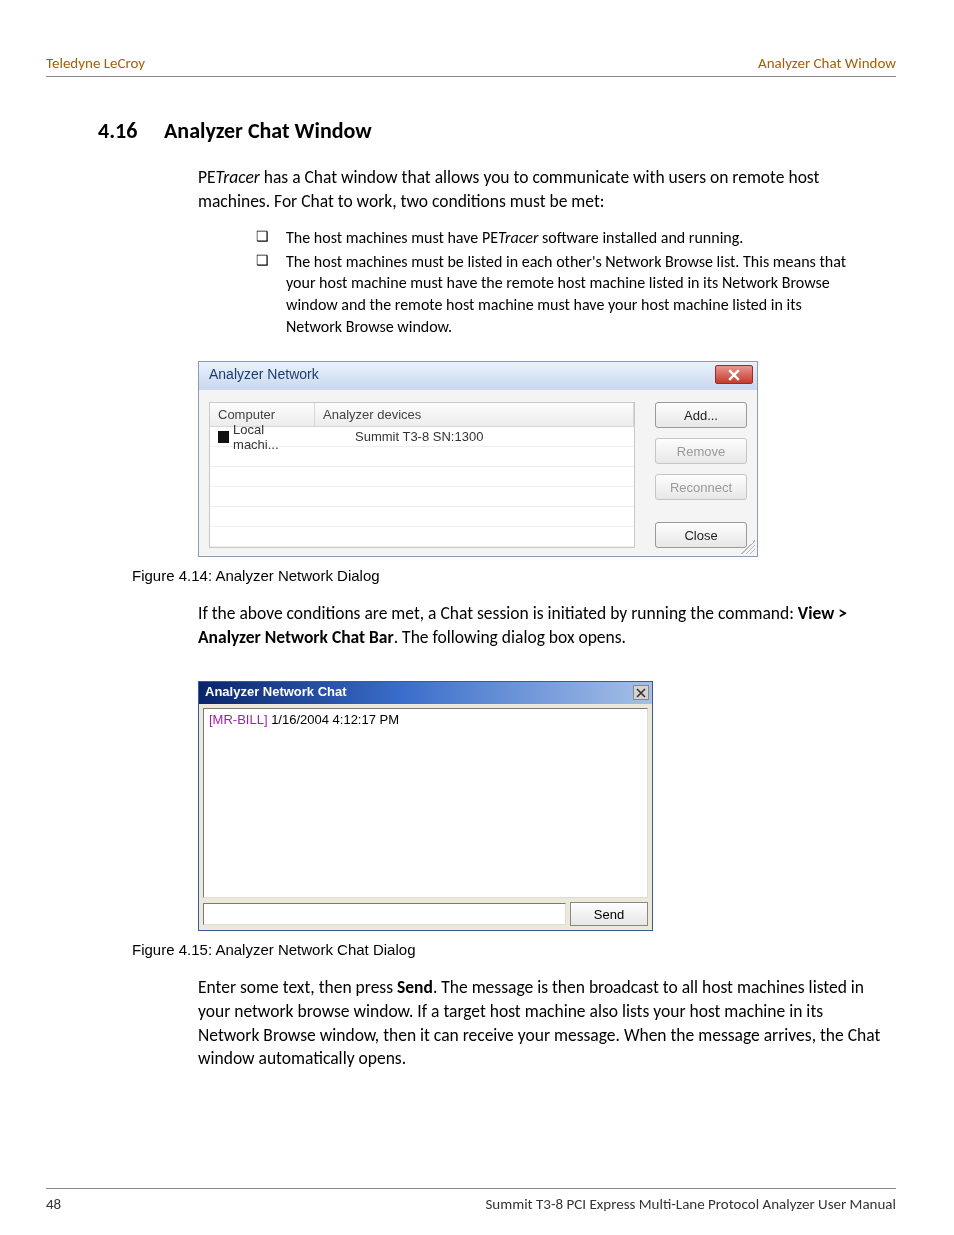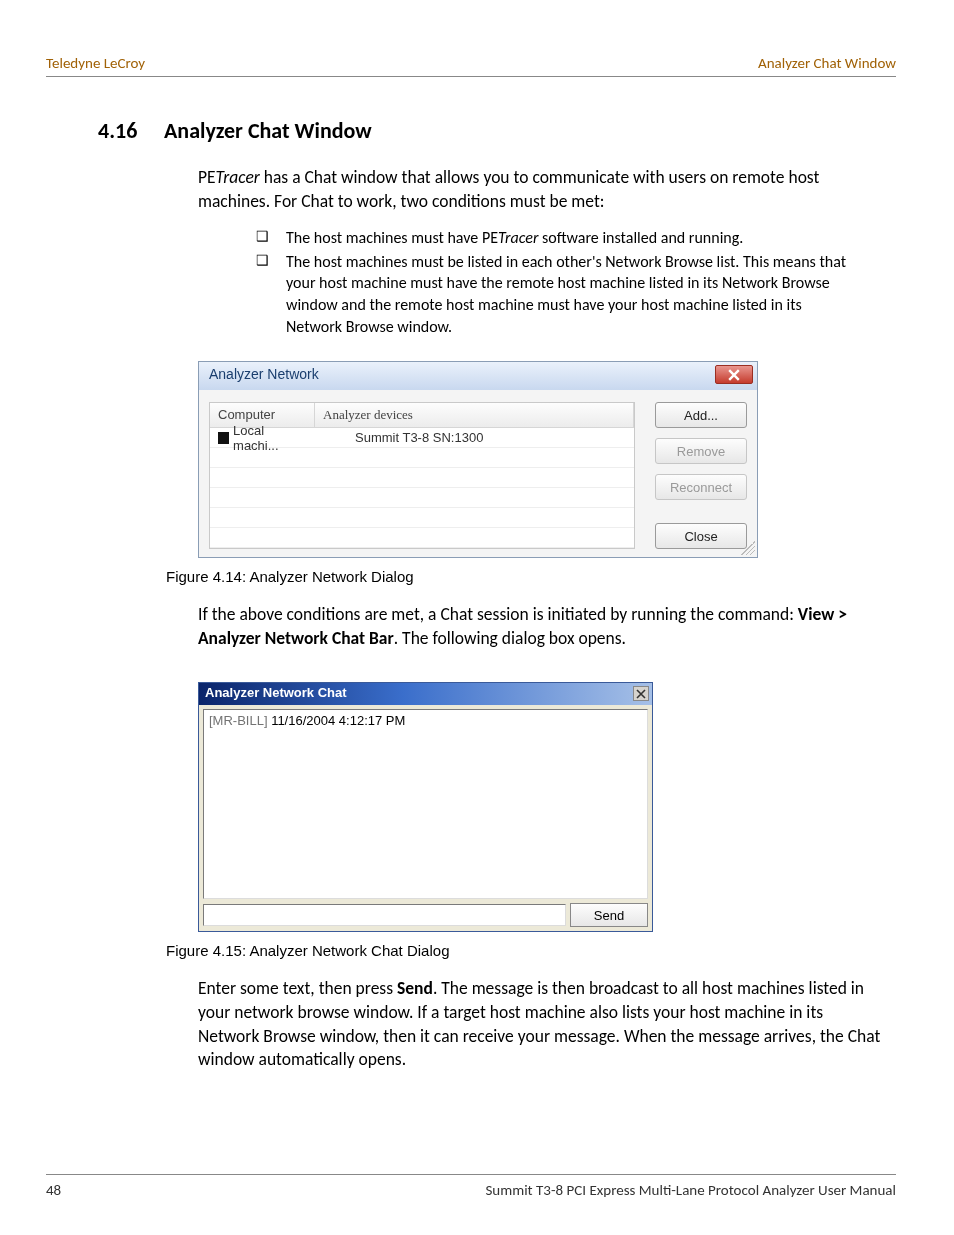--- a/index.html
+++ b/index.html
@@ -56,21 +56,21 @@
     content: "❑";
     position: absolute;
     left: 0;
     top: 1px;
     font-size: 14px;
   }
   .figure-wrap { margin-left: 152px; margin-bottom: 10px; }
   .figure-caption {
     font-family: Arial, sans-serif;
     font-size: 15px;
-    margin-left: 120px;
+    margin-left: 86px;
     margin-bottom: 18px;
     color: #000;
   }
 
   
   .dlg-net {
     width: 560px;
     border: 1px solid #8a9db5;
     background: #f4f4f4;
     font-family: "Segoe UI", Tahoma, sans-serif;
@@ -111,21 +111,21 @@
   .dlg-net-thead {
     display: flex;
     background: linear-gradient(#fdfdfd,#ececec);
     border-bottom: 1px solid #d6d6d6;
   }
   .dlg-net-th {
     padding: 4px 8px;
     border-right: 1px solid #d6d6d6;
   }
   .dlg-net-th.col1 { width: 105px; }
-  .dlg-net-th.col2 { flex: 1; font-family: Liberation Serif, serif; }
+  .dlg-net-th.col2 { flex: 1; }
   .dlg-net-row {
     display: flex;
     border-bottom: 1px solid #eee;
     height: 20px;
     align-items: center;
   }
   .dlg-net-cell { padding: 0 8px; font-size: 13px; color: #333; }
   .dlg-net-cell.col1 { width: 105px; display:flex; align-items:center; gap:4px;}
   .dlg-net-cell.col2 { flex: 1; margin-left: 32px; }
   .pc-icon { width:12px; height:12px; background:#111; display:inline-block; }
@@ -183,42 +183,42 @@
   .dlg-chat-log {
     margin: 4px;
     height: 190px;
     background: #fff;
     border: 1px solid #7a7a7a;
     border-right-color:#dcdcdc; border-bottom-color:#dcdcdc;
     padding: 3px 5px;
     font-size: 13px;
     color: #000;
   }
-  .chat-user { color: #737373; }
+  .chat-user { color: #a21caf; }
   .dlg-chat-bottom {
     display:flex; gap:4px; padding: 0 4px 4px 4px; align-items:center;
   }
   .dlg-chat-input {
     flex:1; height:22px;
     border:1px solid #7a7a7a;
     border-right-color:#dcdcdc; border-bottom-color:#dcdcdc;
     background:#fff;
     font-size:13px; padding:2px 4px;
   }
   .dlg-chat-send {
     width:78px; height:24px;
     font-size:13px;
     background: linear-gradient(#fdfdfd,#e7e7e7);
     border: 1px solid #888;
     cursor:pointer;
   }
 
   .footer-row {
     position: absolute;
-    bottom: 36px;
+    bottom: 22px;
     left: 46px;
     right: 58px;
     border-top: 1px solid #888;
     padding-top: 6px;
     display:flex;
     justify-content: space-between;
     font-size: 15px;
     color:#333;
   }
 </style>
@@ -296,21 +296,21 @@
     <div class="dlg-chat">
       <div class="dlg-chat-title">
         <span>Analyzer Network Chat</span>
         <div class="dlg-chat-x">
           <svg width="10" height="10" viewBox="0 0 10 10">
               <path d="M1 1 L9 9 M9 1 L1 9" stroke="#333" stroke-width="1.6" fill="none"></path>
             </svg>
         </div>
       </div>
       <div class="dlg-chat-log">
-        <span class="chat-user">[MR-BILL]</span><span> 11/16/2004 4:12:17 PM</span>
+        <span class="chat-user">[MR-BILL]</span><span> 1/16/2004 4:12:17 PM</span>
       </div>
       <div class="dlg-chat-bottom">
         <input class="dlg-chat-input" type="text" style="">
         <button class="dlg-chat-send">Send</button>
       </div>
     </div>
   </div>
   <div class="figure-caption">Figure 4.15:  Analyzer Network Chat Dialog</div>
 
   <p class="body-text">

